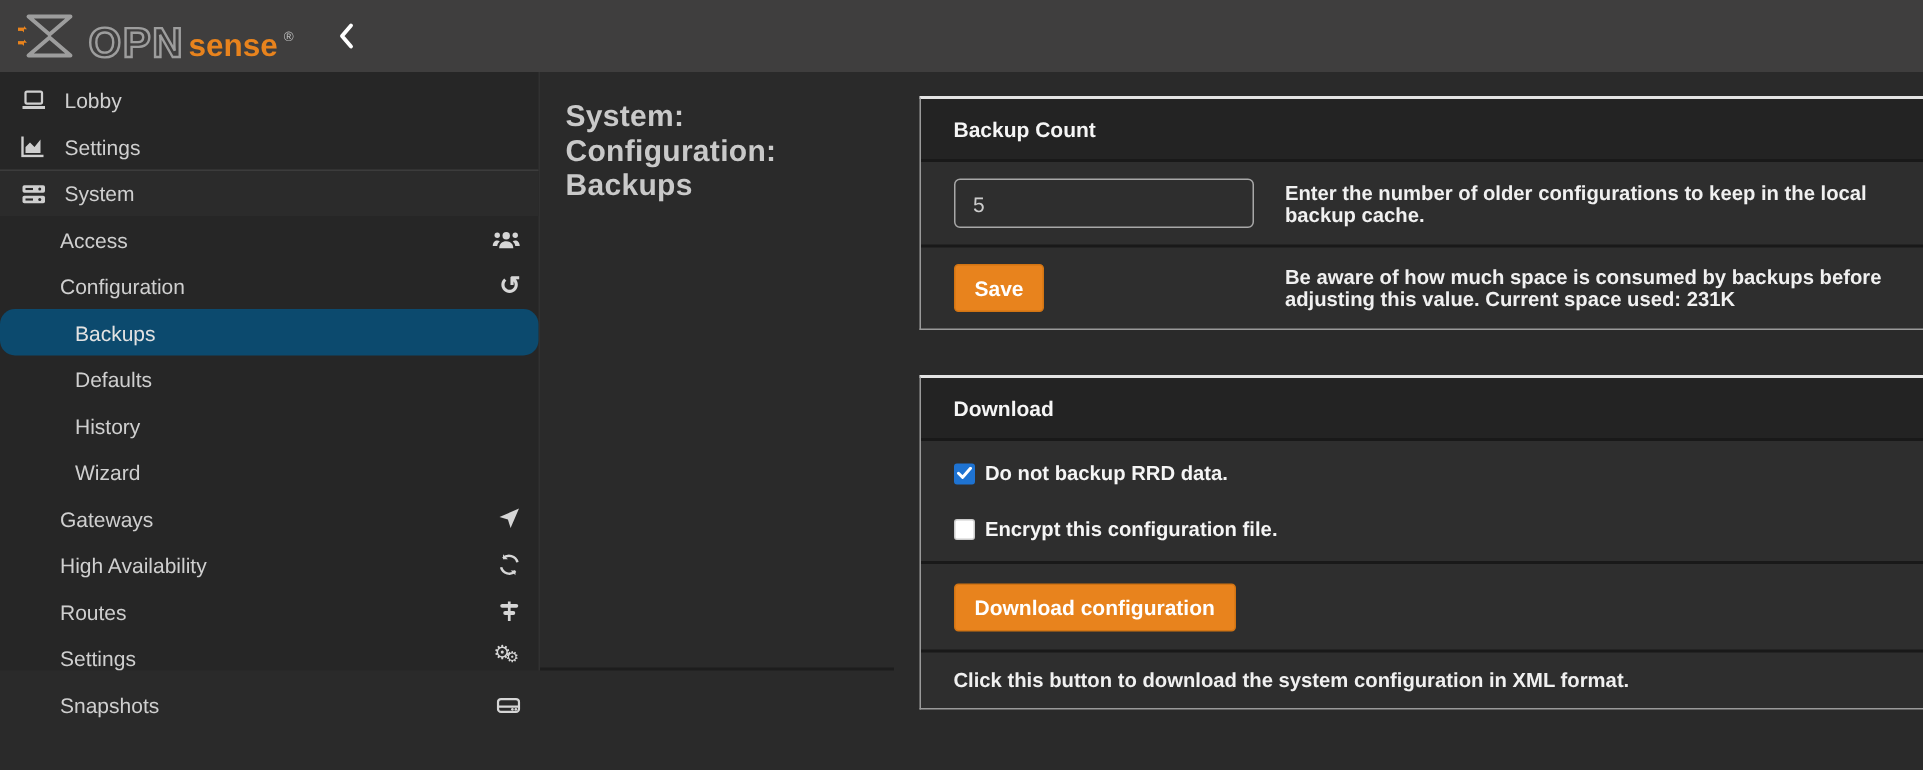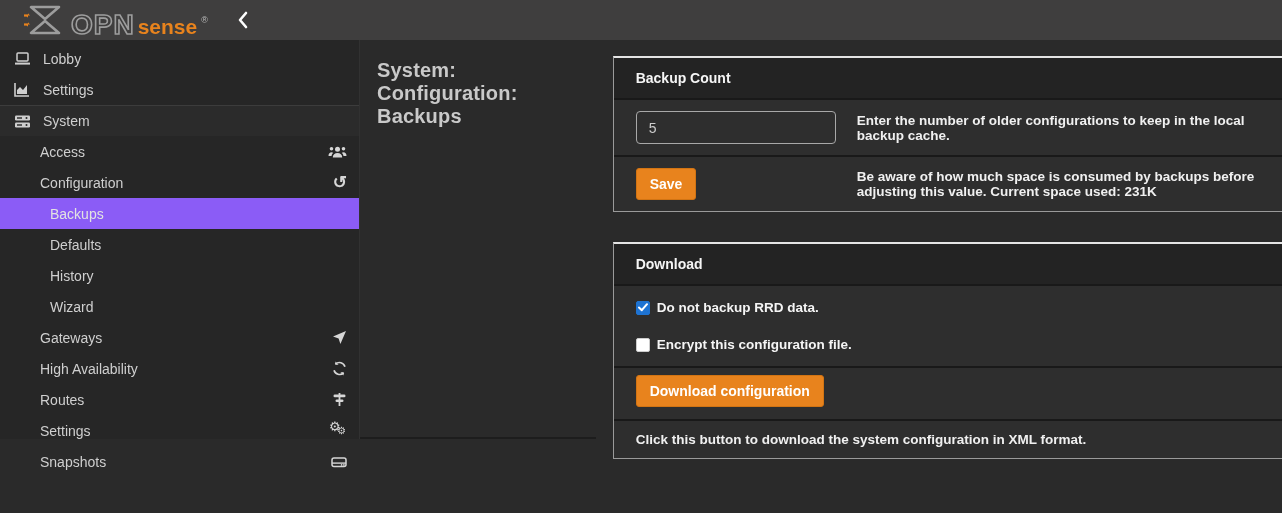--- a/index.html
+++ b/index.html
@@ -3,42 +3,42 @@
 <meta charset="utf-8">
 <style>
   * { box-sizing: border-box; margin: 0; padding: 0; }
   html,body { width:1282px; height:513px; overflow:hidden; }
   body {
     font-family: "Liberation Sans", sans-serif;
     background:#2a2a2a;
     color:#e6e6e6;
   }
   
-  .navbar { height:40px; background:#3f3e3e; display:flex; align-items:center; padding-left:24px; }
+  .navbar { height:48px; background:#3f3e3e; display:flex; align-items:center; padding-left:12px; }
   .logo { display:flex; align-items:flex-end; gap:3px; }
   .logo-mark { margin-right:4px; }
   .brand-opn {
     font-size:28px; font-weight:bold; letter-spacing:1px; line-height:0.9;
     color:#9d9d9d; -webkit-text-fill-color:transparent; -webkit-text-stroke:1.6px #9d9d9d;
   }
   .brand-sense { font-size:21px; font-weight:bold; color:#e8831d; line-height:1; }
   .brand-reg { font-size:9px; color:#bdbdbd; position:relative; top:-12px; left:1px; }
   .collapse-btn { margin-left:30px; cursor:pointer; display:flex; align-items:center; }
 
   
   .layout { display:flex; height:399px; }
 
   
   .sidebar { width:360px; flex:0 0 360px; background:#262626; padding-top:3px;
              color:#cfcfcf; font-size:14px; border-right:1px solid #313131; }
   .side-item { height:31px; display:flex; align-items:center; padding-right:12px; cursor:pointer; }
   .lvl0 { padding-left:10px; }
   .lvl1 { padding-left:40px; }
   .lvl2 { padding-left:50px; }
-  .side-item.selected { background:#8b5cf6; color:#e2e2e2; }
+  .side-item.selected { background:#0c4a6e; color:#e2e2e2;border-radius:10px; }
   .side-item.section-top { border-top:1px solid #3c3c3c; background:#2b2b2b; }
   .li-icon { width:24px; display:inline-flex; justify-content:center; margin-right:9px; }
   .ri { margin-left:auto; display:inline-flex; align-items:center; color:#d6d6d6; font-size:15px; line-height:1; }
   .cogs-glyph { position:relative; display:inline-block; width:18px; height:16px; }
   .cogs-glyph .g1 { position:absolute; top:-3px; left:0; font-size:13px; }
   .cogs-glyph .g2 { position:absolute; top:3px;  left:8px; font-size:10px; }
 
   
   .main { flex:1; display:flex; background:#2a2a2a; min-width:0; }
   .page-header { padding:19px 0 16px 17px; border-bottom:2px solid #1d1d1d; }
@@ -65,21 +65,21 @@
 
   .cb-row { flex-direction:column; align-items:flex-start; gap:16px; padding-top:11px; padding-bottom:11px; }
   .cb-line { display:flex; align-items:center; font-size:13.5px; font-weight:600; color:#f5f5f5; line-height:21px; }
   .checkbox { width:14px; height:14px; border-radius:2px; margin-right:7px; flex:0 0 14px;
               background:#ffffff; border:1px solid #cccccc; display:inline-flex;
               align-items:center; justify-content:center; cursor:pointer; }
   .checkbox.checked { background:#1e73d2; border-color:#1e73d2; }
   .checkbox svg { display:none; }
   .checkbox.checked svg { display:block; }
 
-  .btn-row { padding:7px 22px 12px 22px; }
+  .btn-row { padding:13px 22px 12px 22px; }
   .help-row { font-size:13.5px; font-weight:600; color:#f0f0f0; }
   svg { display:block; }
 </style>
 </head>
 <body>
 
 <div class="navbar">
   <div class="logo">
     <span class="logo-mark">
       <svg width="40" height="34" viewBox="0 0 40 34">

